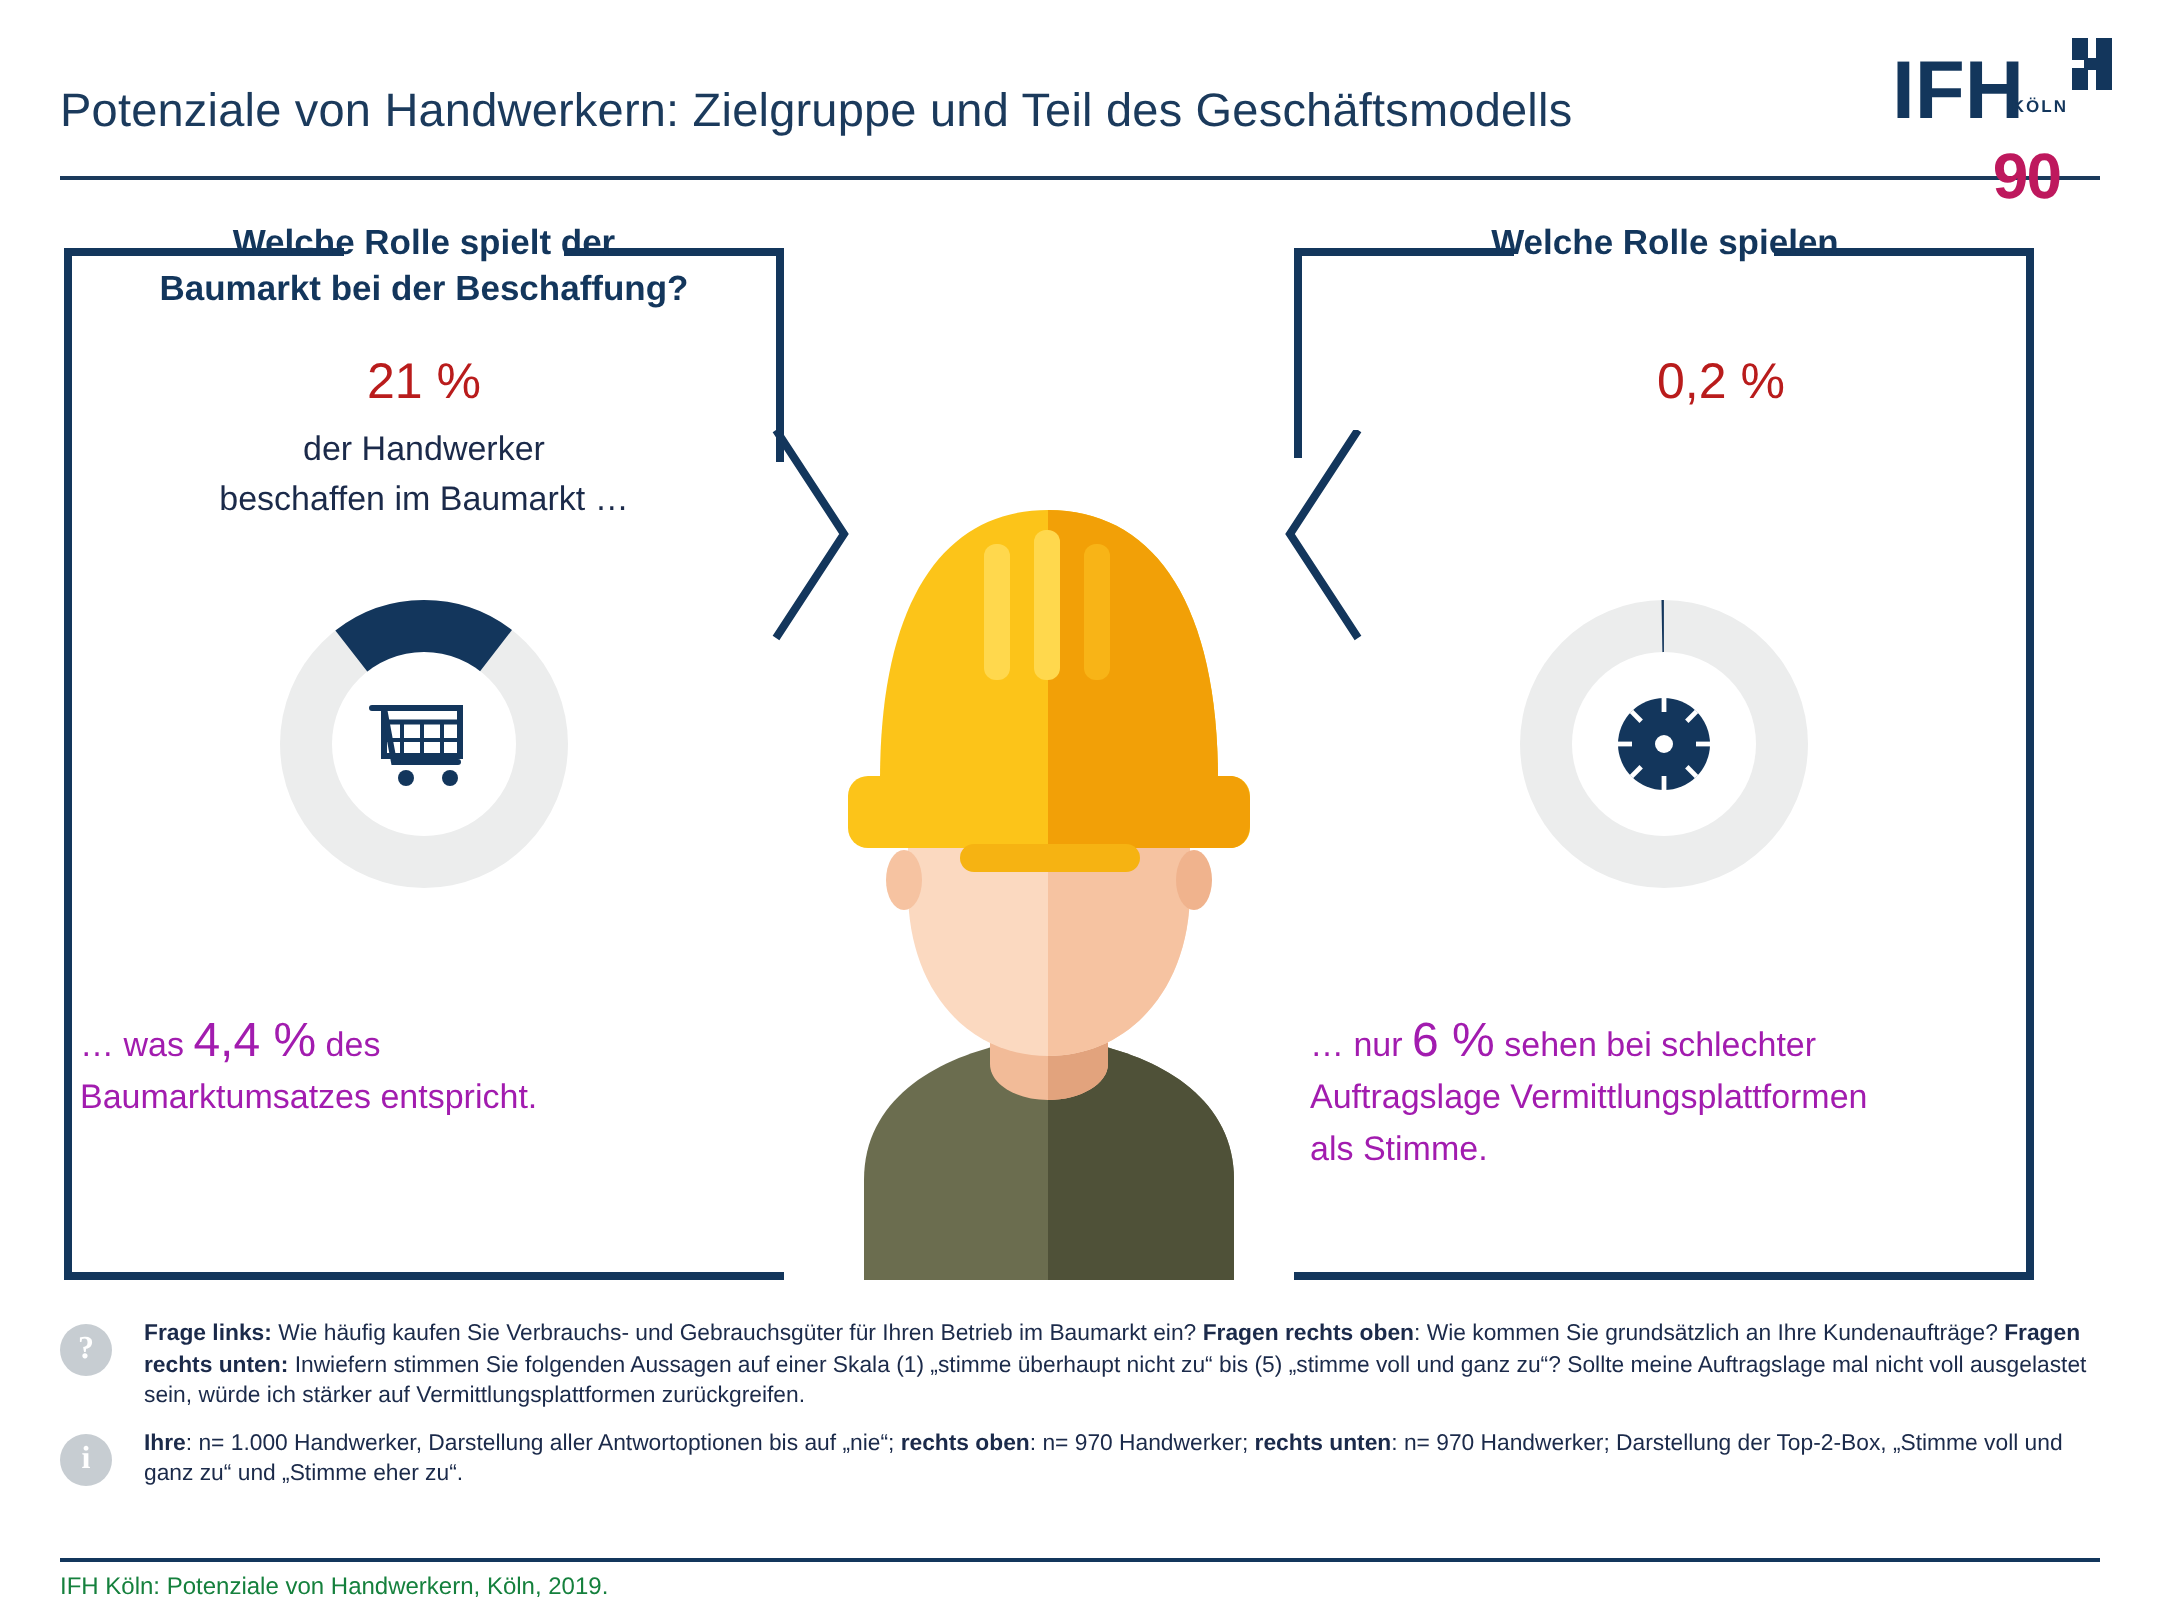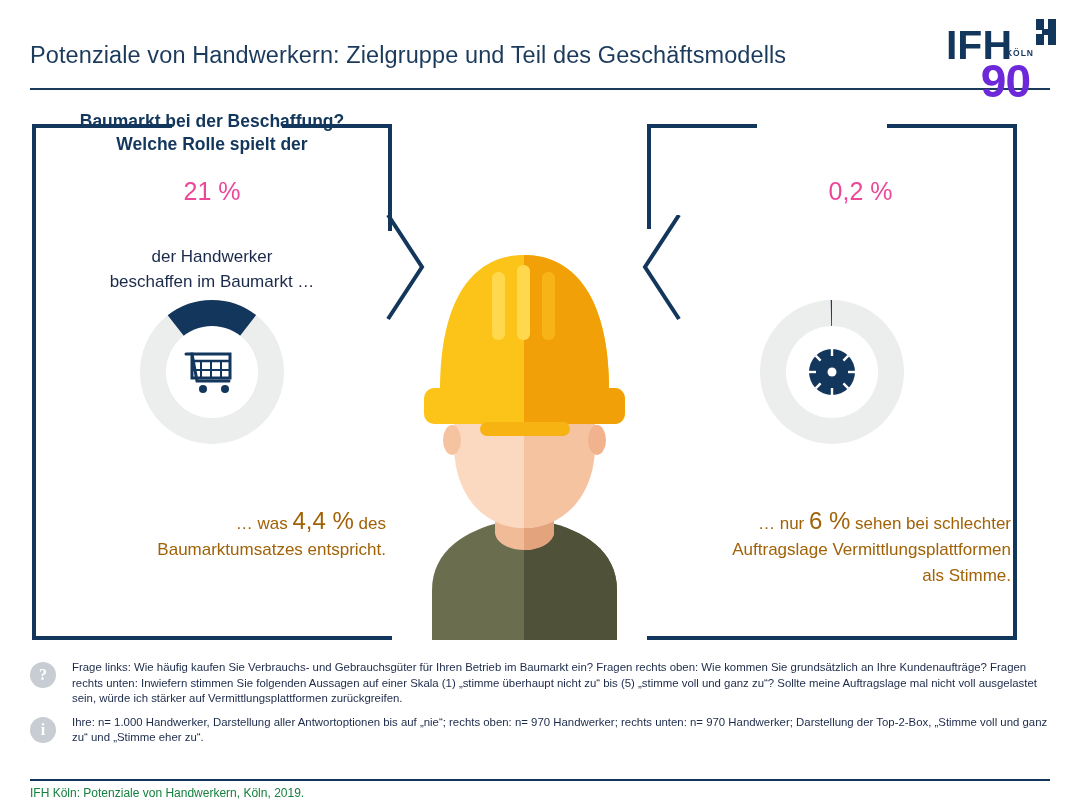--- a/index.html
+++ b/index.html
@@ -36,48 +36,47 @@
   }
   .logo-koeln {
     position:absolute; right:24px; top:34px;
     font-size:8.5px; font-weight:bold; color:#13365c; letter-spacing:1px;
   }
   .logo-mark {
     position:absolute; right:0px; top:5px; width:22px; height:26px;
   }
   .logo-mark i { position:absolute; background:#13365c; }
   .logo-90 {
-    position:absolute; right:28px; top:40px;
-    font-size:46px; font-weight:bold; color:#6d28d9; letter-spacing:-1px;
+    position:absolute; right:28px; top:56px;
+    font-size:32px; font-weight:bold; color:#be185d; letter-spacing:-1px;
   }
 
   
   .bracket { position:absolute; }
   .bracket .seg { position:absolute; background:#13365c; }
 
   
   #bracket-left { left:32px; top:124px; width:360px; height:516px; }
   #bracket-right { left:647px; top:124px; width:370px; height:516px; }
 
   
   .panel-title {
     position:absolute; text-align:center; font-weight:bold; font-size:17.5px;
     color:#13365c; line-height:23px;
   }
   .stat-big {
-    position:absolute; text-align:center; font-size:25px; color:#ec4899;
+    position:absolute; text-align:center; font-size:25px; color:#b91c1c;
     line-height:30px;
   }
   .stat-sub {
     position:absolute; text-align:center; font-size:17px; color:#1b2a4a;
     line-height:25px;
-    margin-top:32px;
   }
   .stat-bottom {
-    position:absolute; text-align:right; font-size:17px; color:#a16207;
+    position:absolute; text-align:left; font-size:17px; color:#a21caf;
     line-height:26px;
   }
   .stat-bottom .num { font-size:24px; }
 
   
   .donut { position:absolute; width:144px; height:144px; border-radius:50%; background:#eceded; }
   .donut .hole { position:absolute; left:26px; top:26px; width:92px; height:92px; border-radius:50%; background:#ffffff; }
   .donut .arc { position:absolute; left:0; top:0; width:144px; height:144px; }
 
   .cart-icon { position:absolute; left:50%; top:50%; transform:translate(-50%,-50%); }
@@ -88,21 +87,21 @@
 
   
   .foot { position:absolute; left:30px; top:660px; width:1020px; }
   .foot-row { position:relative; padding-left:42px; }
   .foot-icon {
     position:absolute; left:0; top:2px; width:26px; height:26px; border-radius:50%;
     background:#c7cdd2; color:#ffffff; font-size:16px; font-weight:bold;
     text-align:center; line-height:26px; font-family:"Liberation Serif", serif;
   }
   .foot-text { font-size:11.4px; line-height:15.5px; color:#1b2a4a; }
-  .foot-text b { font-weight:normal; }
+  .foot-text b { font-weight:bold; }
   .foot-rule { position:absolute; left:30px; top:779px; width:1020px; height:2px; background:#13365c; }
   .source { position:absolute; left:30px; top:786px; font-size:12px; color:#15803d; }
 </style>
 </head>
 <body>
 
 <div class="page">
 
   <div class="header">
     <div class="header-title">Potenziale von Handwerkern: Zielgruppe und Teil des Geschäftsmodells</div>
@@ -140,22 +139,22 @@
     <div class="seg" style="left:240px;top:0;width:130px;height:4px;"></div>
     <div class="seg" style="left:0;top:0;width:110px;height:4px;"></div>
     <div class="seg" style="left:0;top:0;width:4px;height:105px;"></div>
     <div class="seg" style="left:0;top:512px;width:370px;height:4px;"></div>
   </div>
   <svg width="70" height="130" style="position:absolute;left:617px;top:215px;">
     <polyline points="62,0 28,52 62,104" fill="none" stroke="#13365c" stroke-width="4"></polyline>
   </svg>
 
   <div class="panel-title" style="left:42px; top:110px; width:340px;">
+    <div>Welche Rolle spielt der</div>
     <div>Baumarkt bei der Beschaffung?</div>
-    <div>Welche Rolle spielt der</div>
   </div>
 
   <div class="stat-big" style="left:42px; top:176px; width:340px;">21 %</div>
   <div class="stat-sub" style="left:32px; top:212px; width:360px;">
     <div>der Handwerker</div>
     <div>beschaffen im Baumarkt …</div>
   </div>
 
   <div class="donut" style="left:140px; top:300px;">
     <svg class="arc" viewBox="0 0 144 144">
@@ -176,20 +175,21 @@
   </div>
 
   <div class="stat-bottom" style="left:40px; top:508px; width:346px;">
     <div>
       <span>… was </span><span class="num">4,4 %</span><span> des</span>
     </div>
     <div>Baumarktumsatzes entspricht.</div>
   </div>
 
   <div class="panel-title" style="left:660px; top:110px; width:345px;">
+    <div>Welche Rolle spielen</div>
   </div>
 
   <div class="stat-big" style="left:688px; top:176px; width:345px;">0,2 %</div>
   <div class="stat-sub" style="left:650px; top:212px; width:365px;">
   </div>
 
   <div class="donut" style="left:760px; top:300px;">
     <svg class="arc" viewBox="0 0 144 144">
       <circle cx="72" cy="72" r="58" fill="none" stroke="#13365c" stroke-width="28" stroke-dasharray="1 364" transform="rotate(-91 72 72)"></circle>
     </svg>

